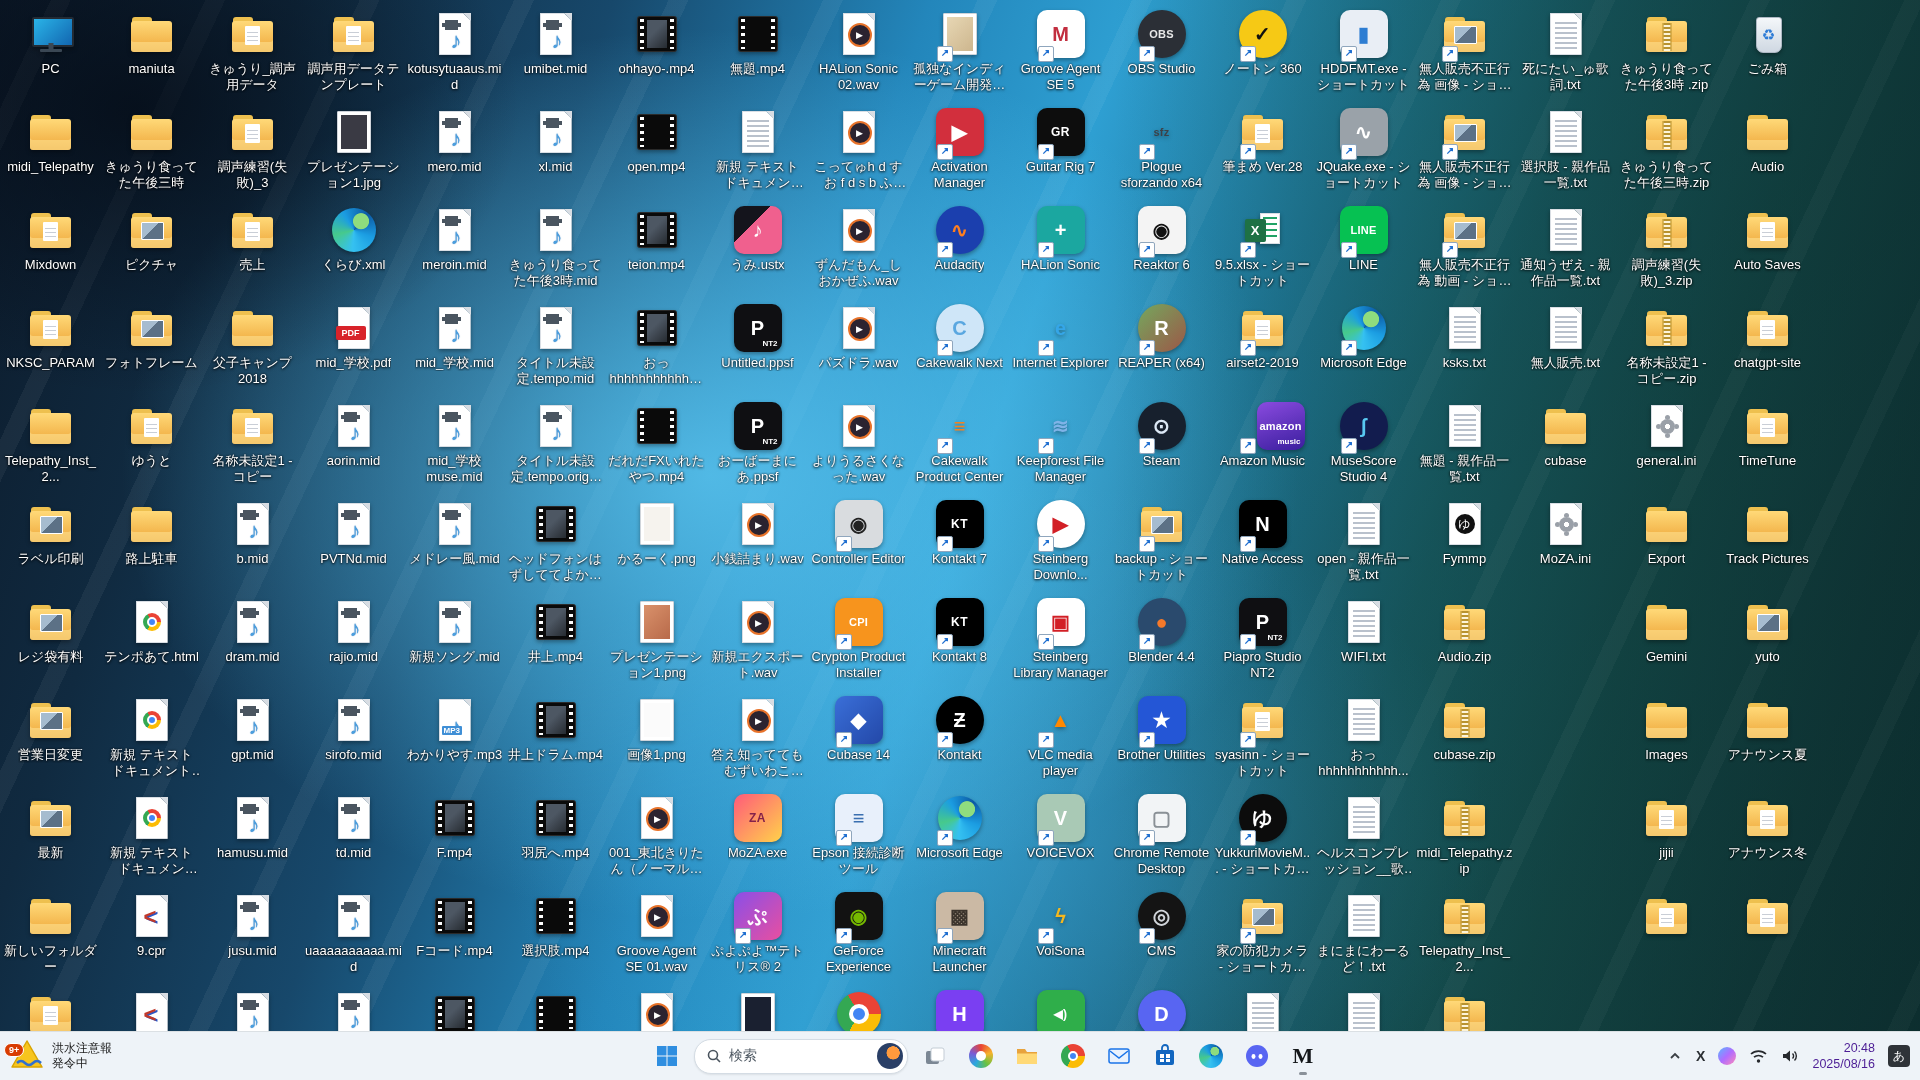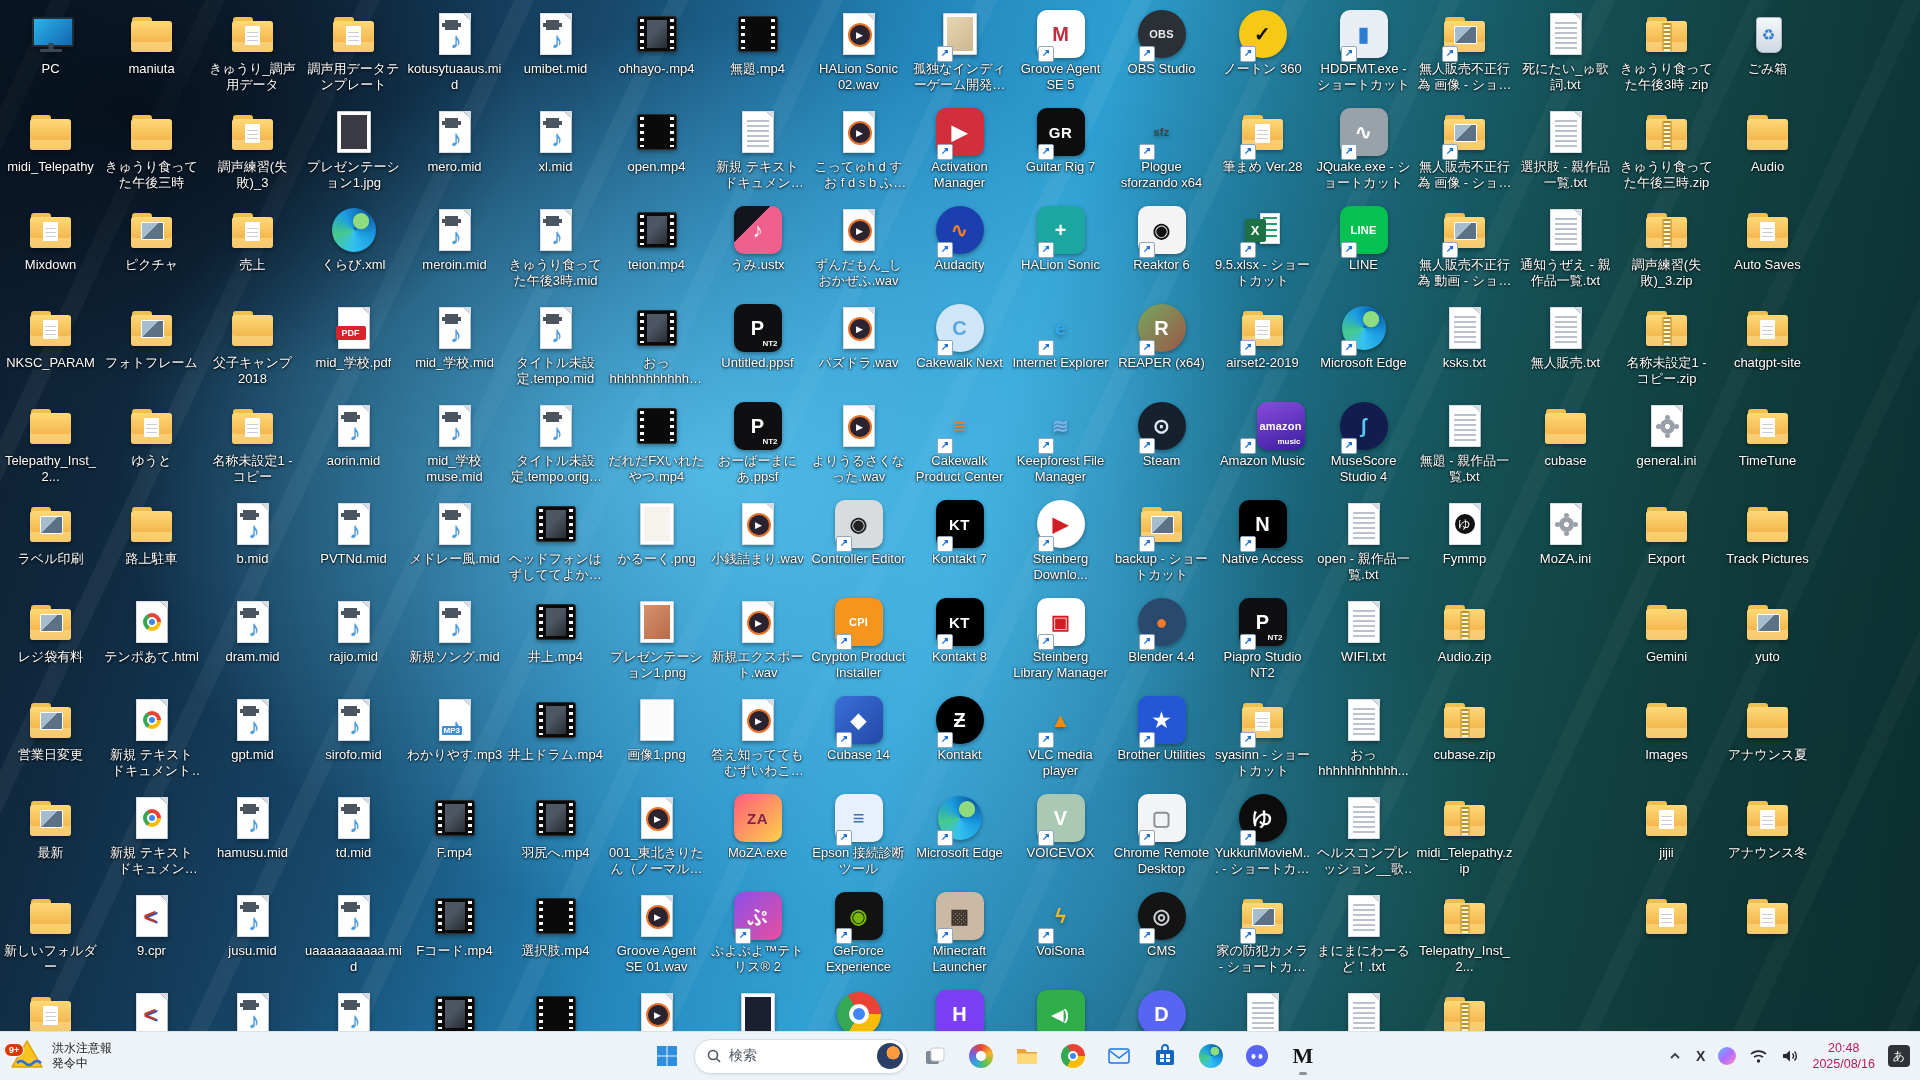--- a/index.html
+++ b/index.html
@@ -82,21 +82,21 @@
   .mon{position:absolute;left:5px;top:7px;width:38px;height:26px;border:2px solid #232b34;border-radius:2px;
     background:linear-gradient(135deg,#2ab4e8,#1266b0);}
   .stand{position:absolute;left:50%;bottom:9px;transform:translateX(-50%);width:5px;height:6px;background:#3a4754;}
   .mbase{position:absolute;left:50%;bottom:6px;transform:translateX(-50%);width:22px;height:3px;background:#3a4754;border-radius:1px;}
   .bin{position:absolute;left:12px;top:7px;width:24px;height:34px;border:1px solid #aeb8c4;border-radius:3px 3px 7px 7px;
     background:linear-gradient(180deg,#f4f7fa,#cfd8e2);color:#2e7cd6;font-size:15px;display:flex;align-items:center;justify-content:center;}
   
   .ic-app{border-radius:10px;overflow:hidden;}
   .ic-app.round{border-radius:50%;}
   .g{font-weight:bold;font-size:20px;line-height:1;}
-  .g.g2{font-size:15px;letter-spacing:.5px;}
+  .g.g2{font-size:12px;letter-spacing:.5px;}
   .g.g3{font-size:11px;letter-spacing:.2px;}
   .u{position:absolute;right:4px;bottom:4px;font-size:8px;font-weight:bold;color:#fff;}
   
   #taskbar{position:absolute;left:0;right:0;bottom:0;height:48px;background:#eef3f8;border-top:1px solid rgba(0,0,0,.08);}
   #weather{position:absolute;left:10px;top:0;bottom:0;display:flex;align-items:center;gap:8px;cursor:pointer;}
   #wbadge{position:absolute;left:-6px;top:4px;background:#d83b01;color:#fff;font-size:9px;font-weight:bold;
     border-radius:8px;padding:1px 4px;z-index:2;border:1px solid #fff;}
   .wtxt{font-size:12px;line-height:15px;color:#1c1c1c;}
   #tb-center{position:absolute;left:648px;top:0;bottom:0;display:flex;align-items:center;gap:8px;}
   .tb-btn{width:38px;height:40px;border-radius:6px;display:flex;align-items:center;justify-content:center;position:relative;cursor:pointer;}
@@ -112,21 +112,21 @@
   .tb-chrome{width:24px;height:24px;border-radius:50%;position:relative;
     background:conic-gradient(from -30deg,#ea4335 0 33.3%,#fbbc05 0 66.6%,#34a853 0 100%);}
   .tb-chrome::after{content:"";position:absolute;inset:7px;border-radius:50%;background:#4285f4;border:2px solid #fff;}
   .tb-edge{width:24px;height:24px;border-radius:50%;
     background:radial-gradient(circle at 66% 30%,#8fdc7e 0 18%,rgba(0,0,0,0) 20%),
     conic-gradient(from 40deg,#0c59a4,#1b9de2,#35c1f1,#46c98c,#1b9de2,#0c59a4);}
   .tb-m{font-family:"Liberation Serif",serif;font-weight:bold;font-size:22px;color:#14171a;}
   #tb-tray{position:absolute;right:10px;top:0;bottom:0;display:flex;align-items:center;gap:13px;}
   .tr-x{font-size:14px;font-weight:bold;color:#2b2f33;cursor:pointer;}
   .tb-cop{width:18px;height:18px;border-radius:50%;background:linear-gradient(135deg,#59b7ff,#b06cff,#ff8ab8);cursor:pointer;}
-  #clock{text-align:center;font-size:12.5px;line-height:16px;color:#be185d;cursor:pointer;}
+  #clock{text-align:right;font-size:12.5px;line-height:16px;color:#4c1d95;cursor:pointer;}
   .tb-ime{width:22px;height:22px;border-radius:4px;background:#2f3338;color:#fff;font-size:12px;
     display:flex;align-items:center;justify-content:center;cursor:pointer;}
 </style>
 </head>
 <body>
 
 <div id="wall"></div>
 <div id="grid">
     <div class="cell" title="PC">
       <div class="ic">

